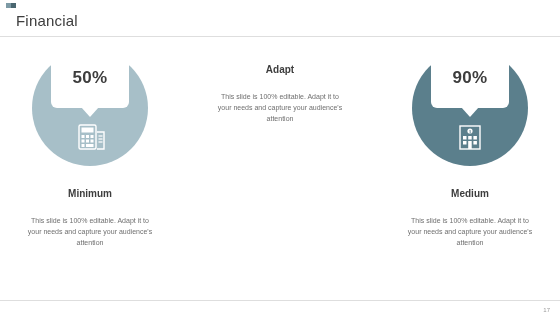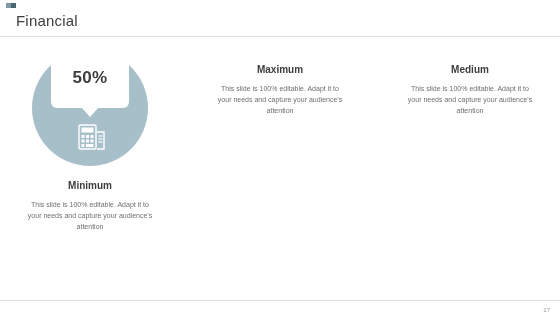--- a/index.html
+++ b/index.html
@@ -77,20 +77,21 @@
     width: 560px;
     display: flex;
     justify-content: center;
     gap: 40px;
   }
   .card {
     width: 150px;
     display: flex;
     flex-direction: column;
     align-items: center;
+    gap: 8px;
   }
   .circle-wrap {
     position: relative;
     width: 116px;
     height: 116px;
   }
   .circle {
     position: absolute;
     inset: 0;
     border-radius: 50%;
@@ -192,25 +193,43 @@
             <line x1="25.5" y1="17" x2="29.5" y2="17" stroke="#ffffff" stroke-width="1.2"></line>
             <line x1="25.5" y1="20" x2="29.5" y2="20" stroke="#ffffff" stroke-width="1.2"></line>
           </svg>
         </div>
       </div>
       <div class="card-label">Minimum</div>
       <div class="card-desc">This slide is 100% editable. Adapt it to your needs and capture your audience's attention</div>
     </div>
 
     <div class="card">
-      <div class="card-label">Maximum</div>
+      <div class="card-label">Adapt</div>
       <div class="card-desc">This slide is 100% editable. Adapt it to your needs and capture your audience's attention</div>
     </div>
 
     <div class="card">
+      <div class="circle-wrap">
+        <div class="circle" style="background:#5b7f8c"></div>
+        <div class="notch"></div>
+        <div class="pct">90%</div>
+        <div class="icon-box">
+          <svg width="30" height="30" viewBox="0 0 30 30">
+            <rect x="5" y="4" width="20" height="23" fill="none" stroke="#ffffff" stroke-width="1.4"></rect>
+            <circle cx="15" cy="9" r="2.6" fill="#ffffff"></circle>
+            <text x="15" y="10.6" font-size="4" fill="#5b7f8c" text-anchor="middle" font-family="Liberation Sans, sans-serif">$</text>
+            <rect x="8" y="14" width="3.5" height="3.5" fill="#ffffff"></rect>
+            <rect x="13.2" y="14" width="3.5" height="3.5" fill="#ffffff"></rect>
+            <rect x="18.4" y="14" width="3.5" height="3.5" fill="#ffffff"></rect>
+            <rect x="8" y="19" width="3.5" height="3.5" fill="#ffffff"></rect>
+            <rect x="18.4" y="19" width="3.5" height="3.5" fill="#ffffff"></rect>
+            <rect x="13.2" y="19" width="3.5" height="8" fill="#ffffff"></rect>
+          </svg>
+        </div>
+      </div>
       <div class="card-label">Medium</div>
       <div class="card-desc">This slide is 100% editable. Adapt it to your needs and capture your audience's attention</div>
     </div>
 
   </div>
 
   <div class="footer-line"></div>
   <div class="page-num">17</div>
 
 </div>

